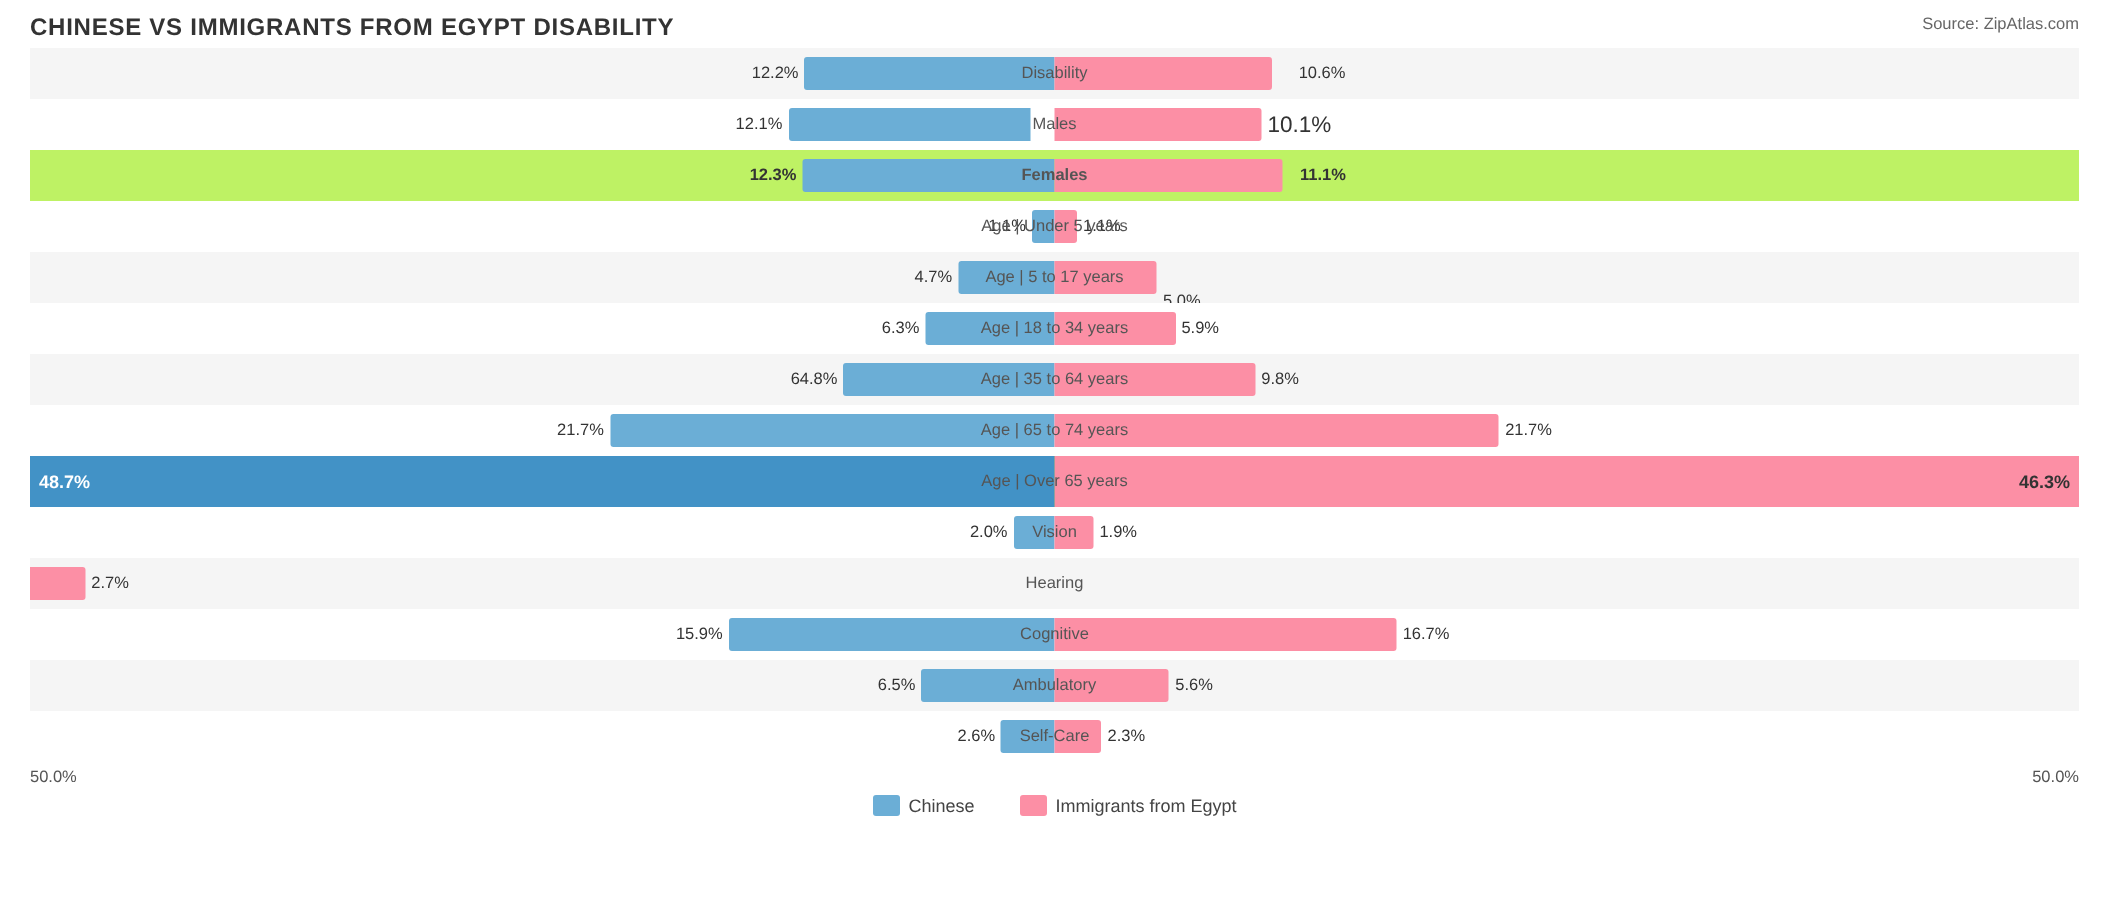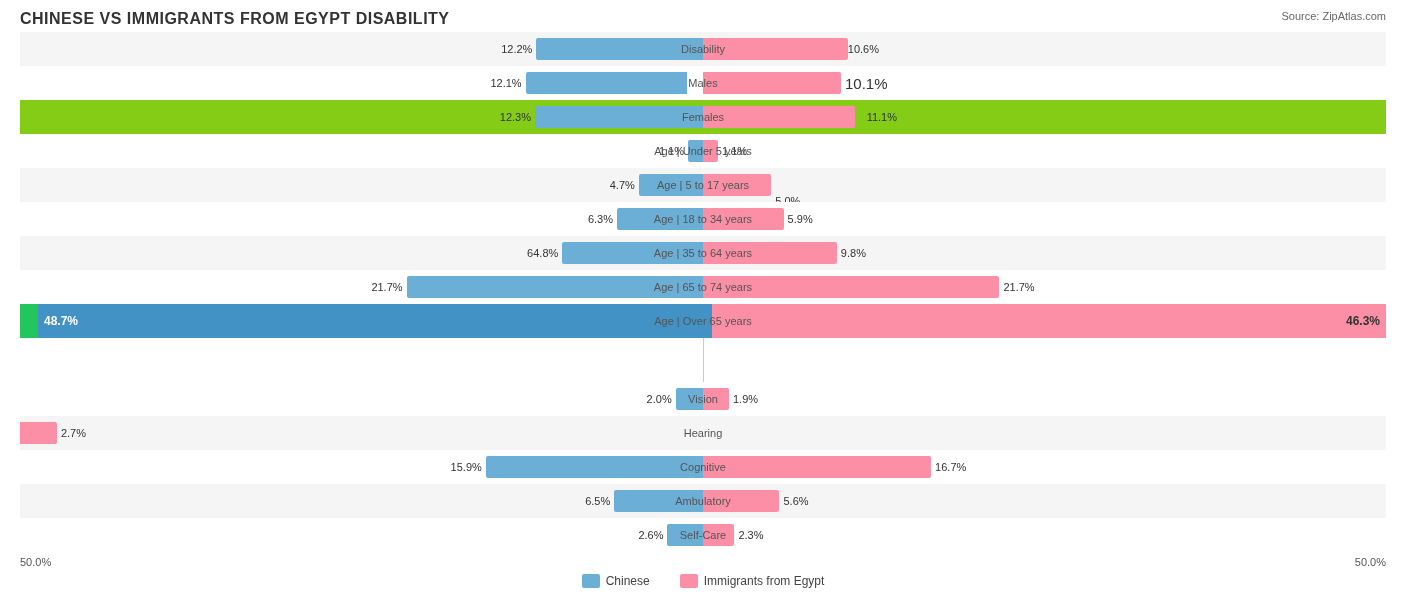--- a/index.html
+++ b/index.html
@@ -110,36 +110,36 @@
   <div class="rows-wrapper">
     <div class="center-line"></div>
     <div id="chart-rows">
         <div class="row" style="display: flex; align-items: center; height: 34px; position: relative; background: rgb(245, 245, 245);">
           <div style="width: 50%; display: flex; align-items: center; justify-content: flex-end; height: 100%; padding-right: 0px; position: relative; gap: 0px;">
             <span style="font-size: 11px; color: rgb(51, 51, 51); white-space: nowrap; padding-right: 4px;">12.2%</span>
             <div style="height: 22px; background: rgb(107, 174, 214); border-radius: 2px 0px 0px 2px; width: 24.4%; max-width: calc(100% - 40px); min-width: 2px;"></div>
           </div>
           <div style="width: 50%; display: flex; align-items: center; height: 100%; padding-left: 0px; position: relative;">
             <div style="height: 22px; background: rgb(252, 143, 165); border-radius: 0px 2px 2px 0px; width: 21.2%; max-width: calc(100% - 40px); min-width: 2px;"></div>
-            <span style="font-size: 11px; color: rgb(51, 51, 51); white-space: nowrap; padding-left: 0;">10.6%</span>
+            <span style="font-size: 11px; color: rgb(51, 51, 51); white-space: nowrap; padding-left: 18px;">10.6%</span>
           </div>
           <div style="position: absolute; left: 50%; transform: translateX(-50%); font-size: 11px; color: rgb(85, 85, 85); white-space: nowrap; z-index: 10; text-align: center; pointer-events: none; background: transparent;">Disability</div>
         </div>
         <div class="row" style="display: flex; align-items: center; height: 34px; position: relative; background: rgb(255, 255, 255);">
           <div style="width: 50%; display: flex; align-items: center; justify-content: flex-end; height: 100%; padding-right: 16px; position: relative; gap: 0px;">
             <span style="font-size: 11px; color: rgb(51, 51, 51); white-space: nowrap; padding-right: 4px;">12.1%</span>
             <div style="height: 22px; background: rgb(107, 174, 214); border-radius: 2px 0px 0px 2px; width: 24.2%; max-width: calc(100% - 40px); min-width: 2px;"></div>
           </div>
           <div style="width: 50%; display: flex; align-items: center; height: 100%; padding-left: 0px; position: relative;">
             <div style="height: 22px; background: rgb(252, 143, 165); border-radius: 0px 2px 2px 0px; width: 20.2%; max-width: calc(100% - 40px); min-width: 2px;"></div>
             <span style="font-size: 15px; color: rgb(51, 51, 51); white-space: nowrap; padding-left: 4px;">10.1%</span>
           </div>
           <div style="position: absolute; left: 50%; transform: translateX(-50%); font-size: 11px; color: rgb(85, 85, 85); white-space: nowrap; z-index: 10; text-align: center; pointer-events: none; background: transparent;">Males</div>
         </div>
-        <div class="row" style="display: flex; align-items: center; height: 34px; position: relative; background: #84cc16;">
+        <div class="row" style="display: flex; align-items: center; height: 34px; position: relative; background: #bef264; font-weight: bold;">
           <div style="width: 50%; display: flex; align-items: center; justify-content: flex-end; height: 100%; padding-right: 0px; position: relative; gap: 0px;">
             <span style="font-size: 11px; color: rgb(51, 51, 51); white-space: nowrap; padding-right: 4px;">12.3%</span>
             <div style="height: 22px; background: rgb(107, 174, 214); border-radius: 2px 0px 0px 2px; width: 24.6%; max-width: calc(100% - 40px); min-width: 2px;"></div>
           </div>
           <div style="width: 50%; display: flex; align-items: center; height: 100%; padding-left: 0px; position: relative;">
             <div style="height: 22px; background: rgb(252, 143, 165); border-radius: 0px 2px 2px 0px; width: 22.2%; max-width: calc(100% - 40px); min-width: 2px;"></div>
             <span style="font-size: 11px; color: rgb(51, 51, 51); white-space: nowrap; padding-left: 12px;">11.1%</span>
           </div>
           <div style="position: absolute; left: 50%; transform: translateX(-50%); font-size: 11px; color: rgb(85, 85, 85); white-space: nowrap; z-index: 10; text-align: center; pointer-events: none; background: transparent;">Females</div>
         </div>
@@ -191,30 +191,30 @@
           <div style="width: 50%; display: flex; align-items: center; justify-content: flex-end; height: 100%; padding-right: 0px; position: relative; gap: 0px;">
             <span style="font-size: 11px; color: rgb(51, 51, 51); white-space: nowrap; padding-right: 4px;">21.7%</span>
             <div style="height: 22px; background: rgb(107, 174, 214); border-radius: 2px 0px 0px 2px; width: 43.4%; max-width: calc(100% - 40px); min-width: 2px;"></div>
           </div>
           <div style="width: 50%; display: flex; align-items: center; height: 100%; padding-left: 0px; position: relative;">
             <div style="height: 22px; background: rgb(252, 143, 165); border-radius: 0px 2px 2px 0px; width: 43.4%; max-width: calc(100% - 40px); min-width: 2px;"></div>
             <span style="font-size: 11px; color: rgb(51, 51, 51); white-space: nowrap; padding-left: 4px;">21.7%</span>
           </div>
           <div style="position: absolute; left: 50%; transform: translateX(-50%); font-size: 11px; color: rgb(85, 85, 85); white-space: nowrap; z-index: 10; text-align: center; pointer-events: none; background: transparent;">Age | 65 to 74 years</div>
         </div>
-        <div class="row row-over75-wrapper" style="display: flex; align-items: center; height: 34px; position: relative; background: #22c55e; padding-left: 18px;">
+        <div class="row row-over75-wrapper" style="display: flex; align-items: center; height: 34px; position: relative; background: #22c55e;">
           <div style="width: 50%; display: flex; align-items: center; justify-content: flex-end; height: 100%; padding-right: 0px; position: relative; background: rgb(66, 146, 198);">
             <span class="value-left" style="color: rgb(255, 255, 255); font-weight: bold; font-size: 12px; position: absolute; left: 6px;">48.7%</span>
           </div>
           <div style="width: 50%; display: flex; align-items: center; height: 100%; padding-left: 0px; position: relative; background: rgb(252, 143, 165);">
             <span class="value-right" style="color: rgb(51, 51, 51); font-weight: bold; font-size: 12px; position: absolute; right: 6px;">46.3%</span>
           </div>
           <div style="position: absolute; left: 50%; transform: translateX(-50%); font-size: 11px; color: rgb(85, 85, 85); white-space: nowrap; z-index: 10; text-align: center; pointer-events: none; background: transparent;">Age | Over 65 years</div>
         </div>
-        <div class="row" style="display: flex; align-items: center; height: 34px; position: relative; background: rgb(255, 255, 255); margin-top: 44px;">
+        <div class="row" style="display: flex; align-items: center; height: 34px; position: relative; background: rgb(255, 255, 255);">
           <div style="width: 50%; display: flex; align-items: center; justify-content: flex-end; height: 100%; padding-right: 0px; position: relative; gap: 0px;">
             <span style="font-size: 11px; color: rgb(51, 51, 51); white-space: nowrap; padding-right: 4px;">2.0%</span>
             <div style="height: 22px; background: rgb(107, 174, 214); border-radius: 2px 0px 0px 2px; width: 4%; max-width: calc(100% - 40px); min-width: 2px;"></div>
           </div>
           <div style="width: 50%; display: flex; align-items: center; height: 100%; padding-left: 0px; position: relative;">
             <div style="height: 22px; background: rgb(252, 143, 165); border-radius: 0px 2px 2px 0px; width: 3.8%; max-width: calc(100% - 40px); min-width: 2px;"></div>
             <span style="font-size: 11px; color: rgb(51, 51, 51); white-space: nowrap; padding-left: 4px;">1.9%</span>
           </div>
           <div style="position: absolute; left: 50%; transform: translateX(-50%); font-size: 11px; color: rgb(85, 85, 85); white-space: nowrap; z-index: 10; text-align: center; pointer-events: none; background: transparent;">Vision</div>
         </div>

